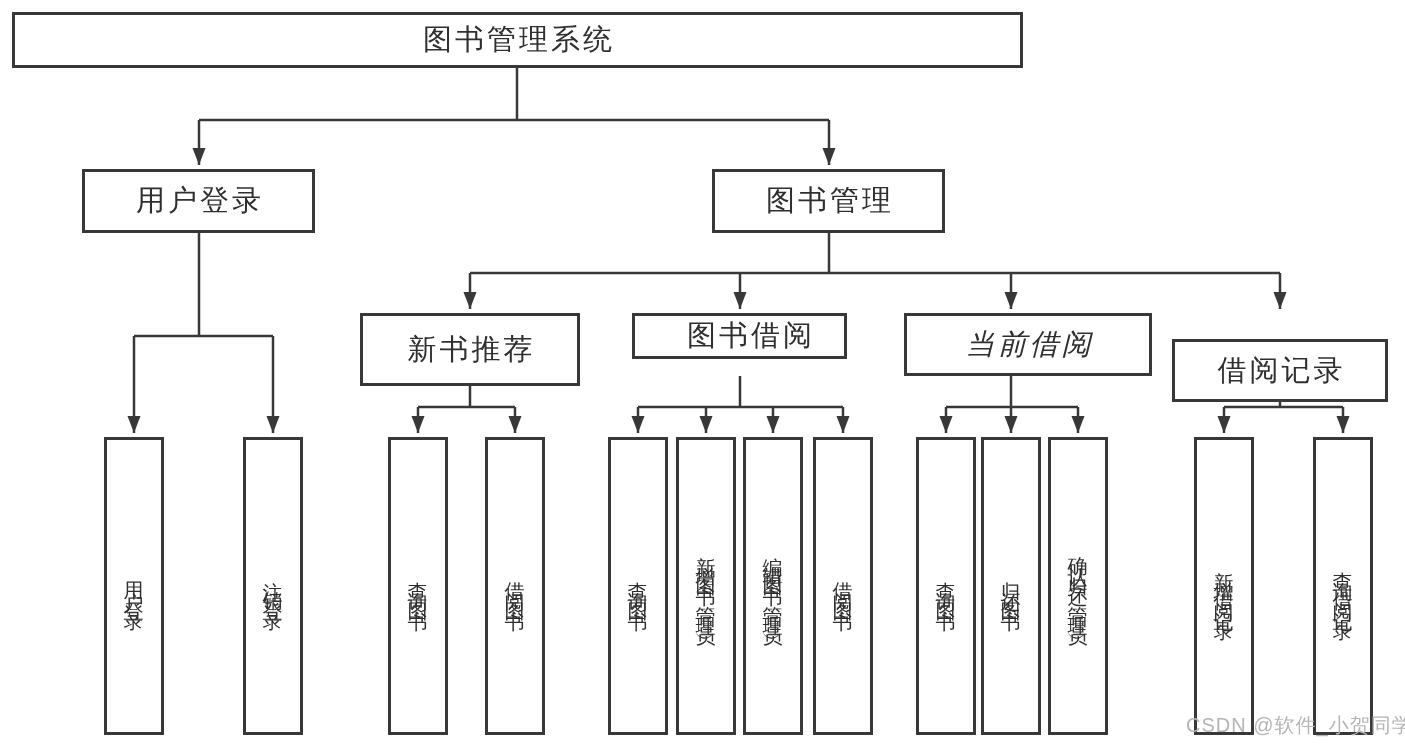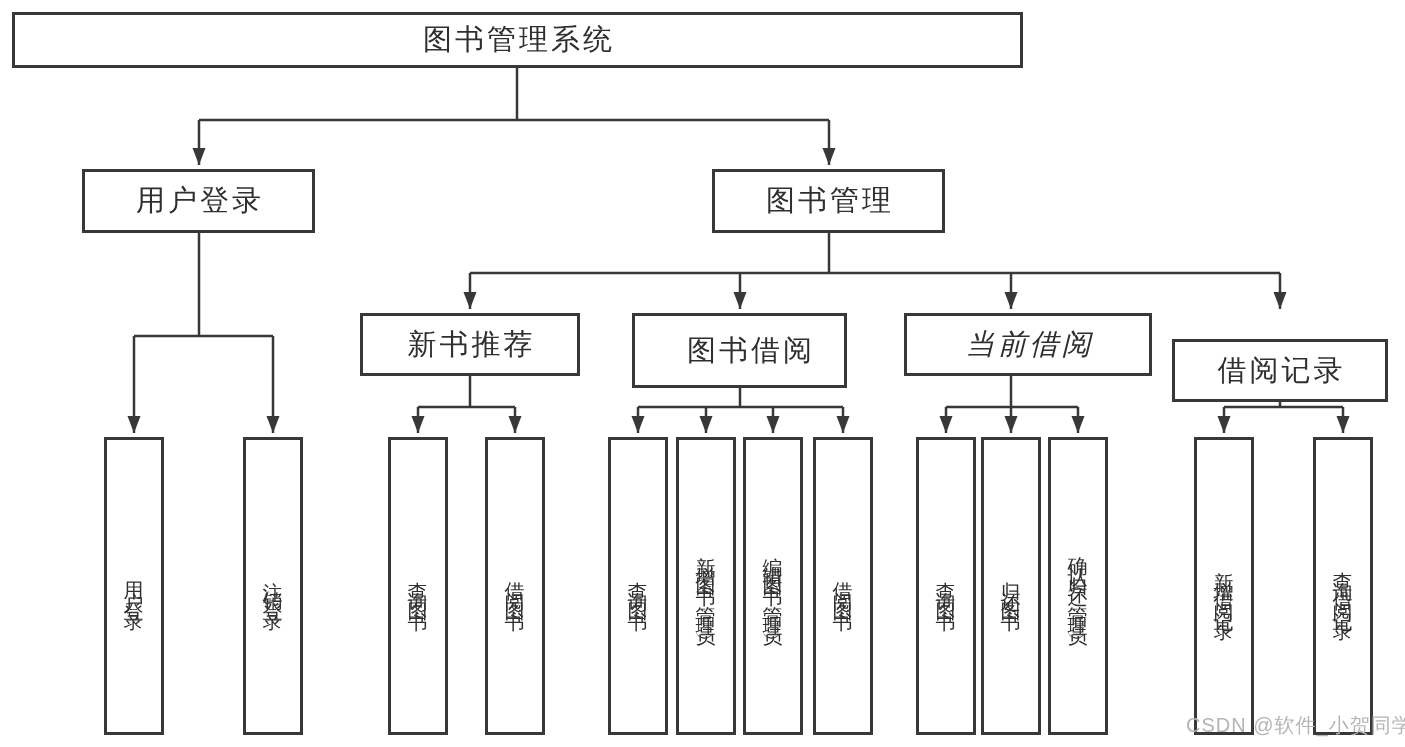--- a/index.html
+++ b/index.html
@@ -101,22 +101,22 @@
 
     <path class="cline" marker-end="url(#arrow)" d="M1224 407 V433"></path>
     <path class="cline" marker-end="url(#arrow)" d="M1343 407 V433"></path>
   </svg>
 
   <div class="node hbox" style="left:12px;top:12px;width:1011px;height:56px;">图书管理系统</div>
 
   <div class="node hbox" style="left:82px;top:169px;width:233px;height:64px;">用户登录</div>
   <div class="node hbox" style="left:712px;top:169px;width:233px;height:64px;text-align:center;">图书管理</div>
 
-  <div class="node hbox" style="left:360px;top:313px;width:220px;height:63px;">新书推荐</div>
-  <div class="node hbox" style="left:632px;top:313px;width:215px;height:75px;padding-left:20px;">图书借阅</div>
+  <div class="node hbox" style="left:360px;top:313px;width:220px;height:73px;">新书推荐</div>
+  <div class="node hbox" style="left:632px;top:313px;width:215px;height:46px;padding-left:20px;">图书借阅</div>
   <div class="node hbox" style="left:904px;top:313px;width:248px;height:63px;font-style:italic;">当前借阅</div>
   <div class="node hbox" style="left:1172px;top:313px;width:216px;height:63px;margin-top:26px;">借阅记录</div>
 
   <div class="node vbox" style="left:104px;">用户登录</div>
   <div class="node vbox" style="left:243px;">注销登录</div>
 
   <div class="node vbox" style="left:388px;">查询图书</div>
   <div class="node vbox" style="left:485px;">借阅图书</div>
 
   <div class="node vbox" style="left:608px;">查询图书</div>

